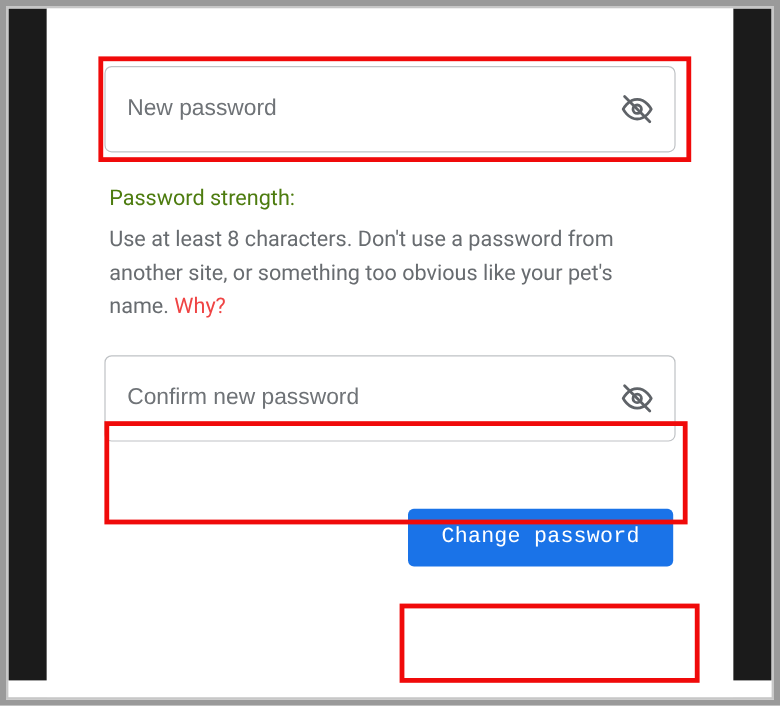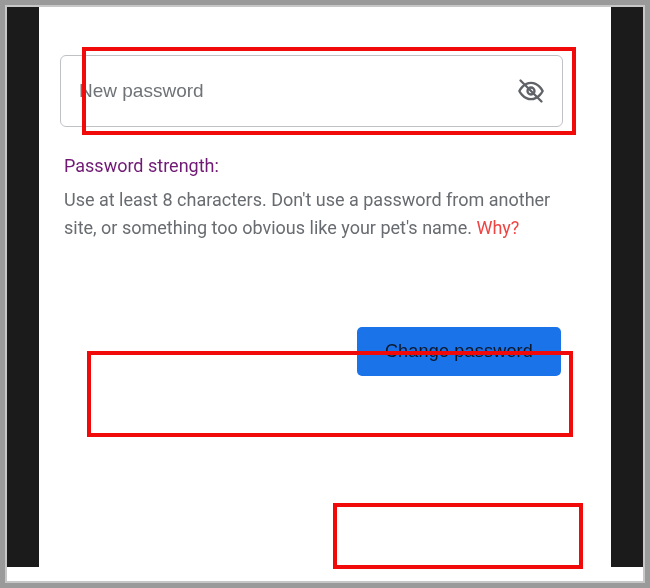--- a/index.html
+++ b/index.html
@@ -30,21 +30,21 @@
     }
     .sidebar-left { left: 0; }
     .sidebar-right { right: 0; }
     .content {
       position: absolute;
       left: 32px;
       right: 32px;
       top: 0;
       bottom: 0;
       background: #fff;
-      padding: 48px 48px 0 21px;
+      padding: 48px 48px 0 48px;
     }
     .input-row {
       position: relative;
       margin-bottom: 12px;
     }
     .highlight {
       position: absolute;
       border: 4px solid #f00a0a;
       pointer-events: none;
     }
@@ -74,50 +74,49 @@
       border: none;
       cursor: pointer;
       display: flex;
       align-items: center;
       justify-content: center;
       color: #5f6368;
     }
     .strength-block { margin: 28px 0 26px 4px; }
     .strength-title {
       font-size: 18px;
-      color: #701a75;
+      color: #4d7c0f;
       margin-bottom: 10px;
     }
     .strength-desc {
       font-size: 18px;
       line-height: 1.55;
       color: #686c70;
     }
     .why-link {
       color: #ef4444;
       text-decoration: none;
       cursor: pointer;
     }
     .action-row {
       display: flex;
       justify-content: flex-end;
       margin-top: 56px;
       padding-right: 2px;
     }
     .change-btn {
       background: #1a73e8;
-      color: #0f172a;
+      color: #ffffff;
       border: none;
       border-radius: 5px;
       font-size: 18px;
       padding: 14px 28px;
       cursor: pointer;
-      font-family: Liberation Sans, sans-serif;
+      font-family: Liberation Mono, monospace;
       letter-spacing: .2px;
-      margin-top: 29px;
     }
     svg { display: block; }
   </style>
 </head>
 <body>
 
 <div class="frame">
   <div class="sidebar-left"></div>
   <div class="sidebar-right"></div>
 
@@ -136,20 +135,32 @@
       </button>
     </div>
 
     <div class="strength-block">
       <div class="strength-title">Password strength:</div>
       <div class="strength-desc">
         <span>Use at least 8 characters. Don't use a password from another site, or something too obvious like your pet's name. </span><a class="why-link">Why?</a>
       </div>
     </div>
 
+    <div class="input-row">
+      <input type="password" class="text-input" placeholder="Confirm new password" style="">
+      <button class="eye-btn">
+        <span>
+          <svg width="28" height="28" viewBox="0 0 24 24" fill="none" stroke="currentColor" stroke-width="2" stroke-linecap="round" stroke-linejoin="round">
+            <path d="M2 12s3.5-7 10-7 10 7 10 7-3.5 7-10 7S2 12 2 12z"></path>
+            <circle cx="12" cy="12" r="3"></circle>
+            <line x1="3" y1="3" x2="21" y2="21"></line>
+          </svg>
+        </span>
+      </button>
+    </div>
 
     <div class="action-row">
       <button class="change-btn">Change password</button>
     </div>
 
   </div>
 
   <div class="highlight hl-1"></div>
   <div class="highlight hl-2"></div>
   <div class="highlight hl-3"></div>

